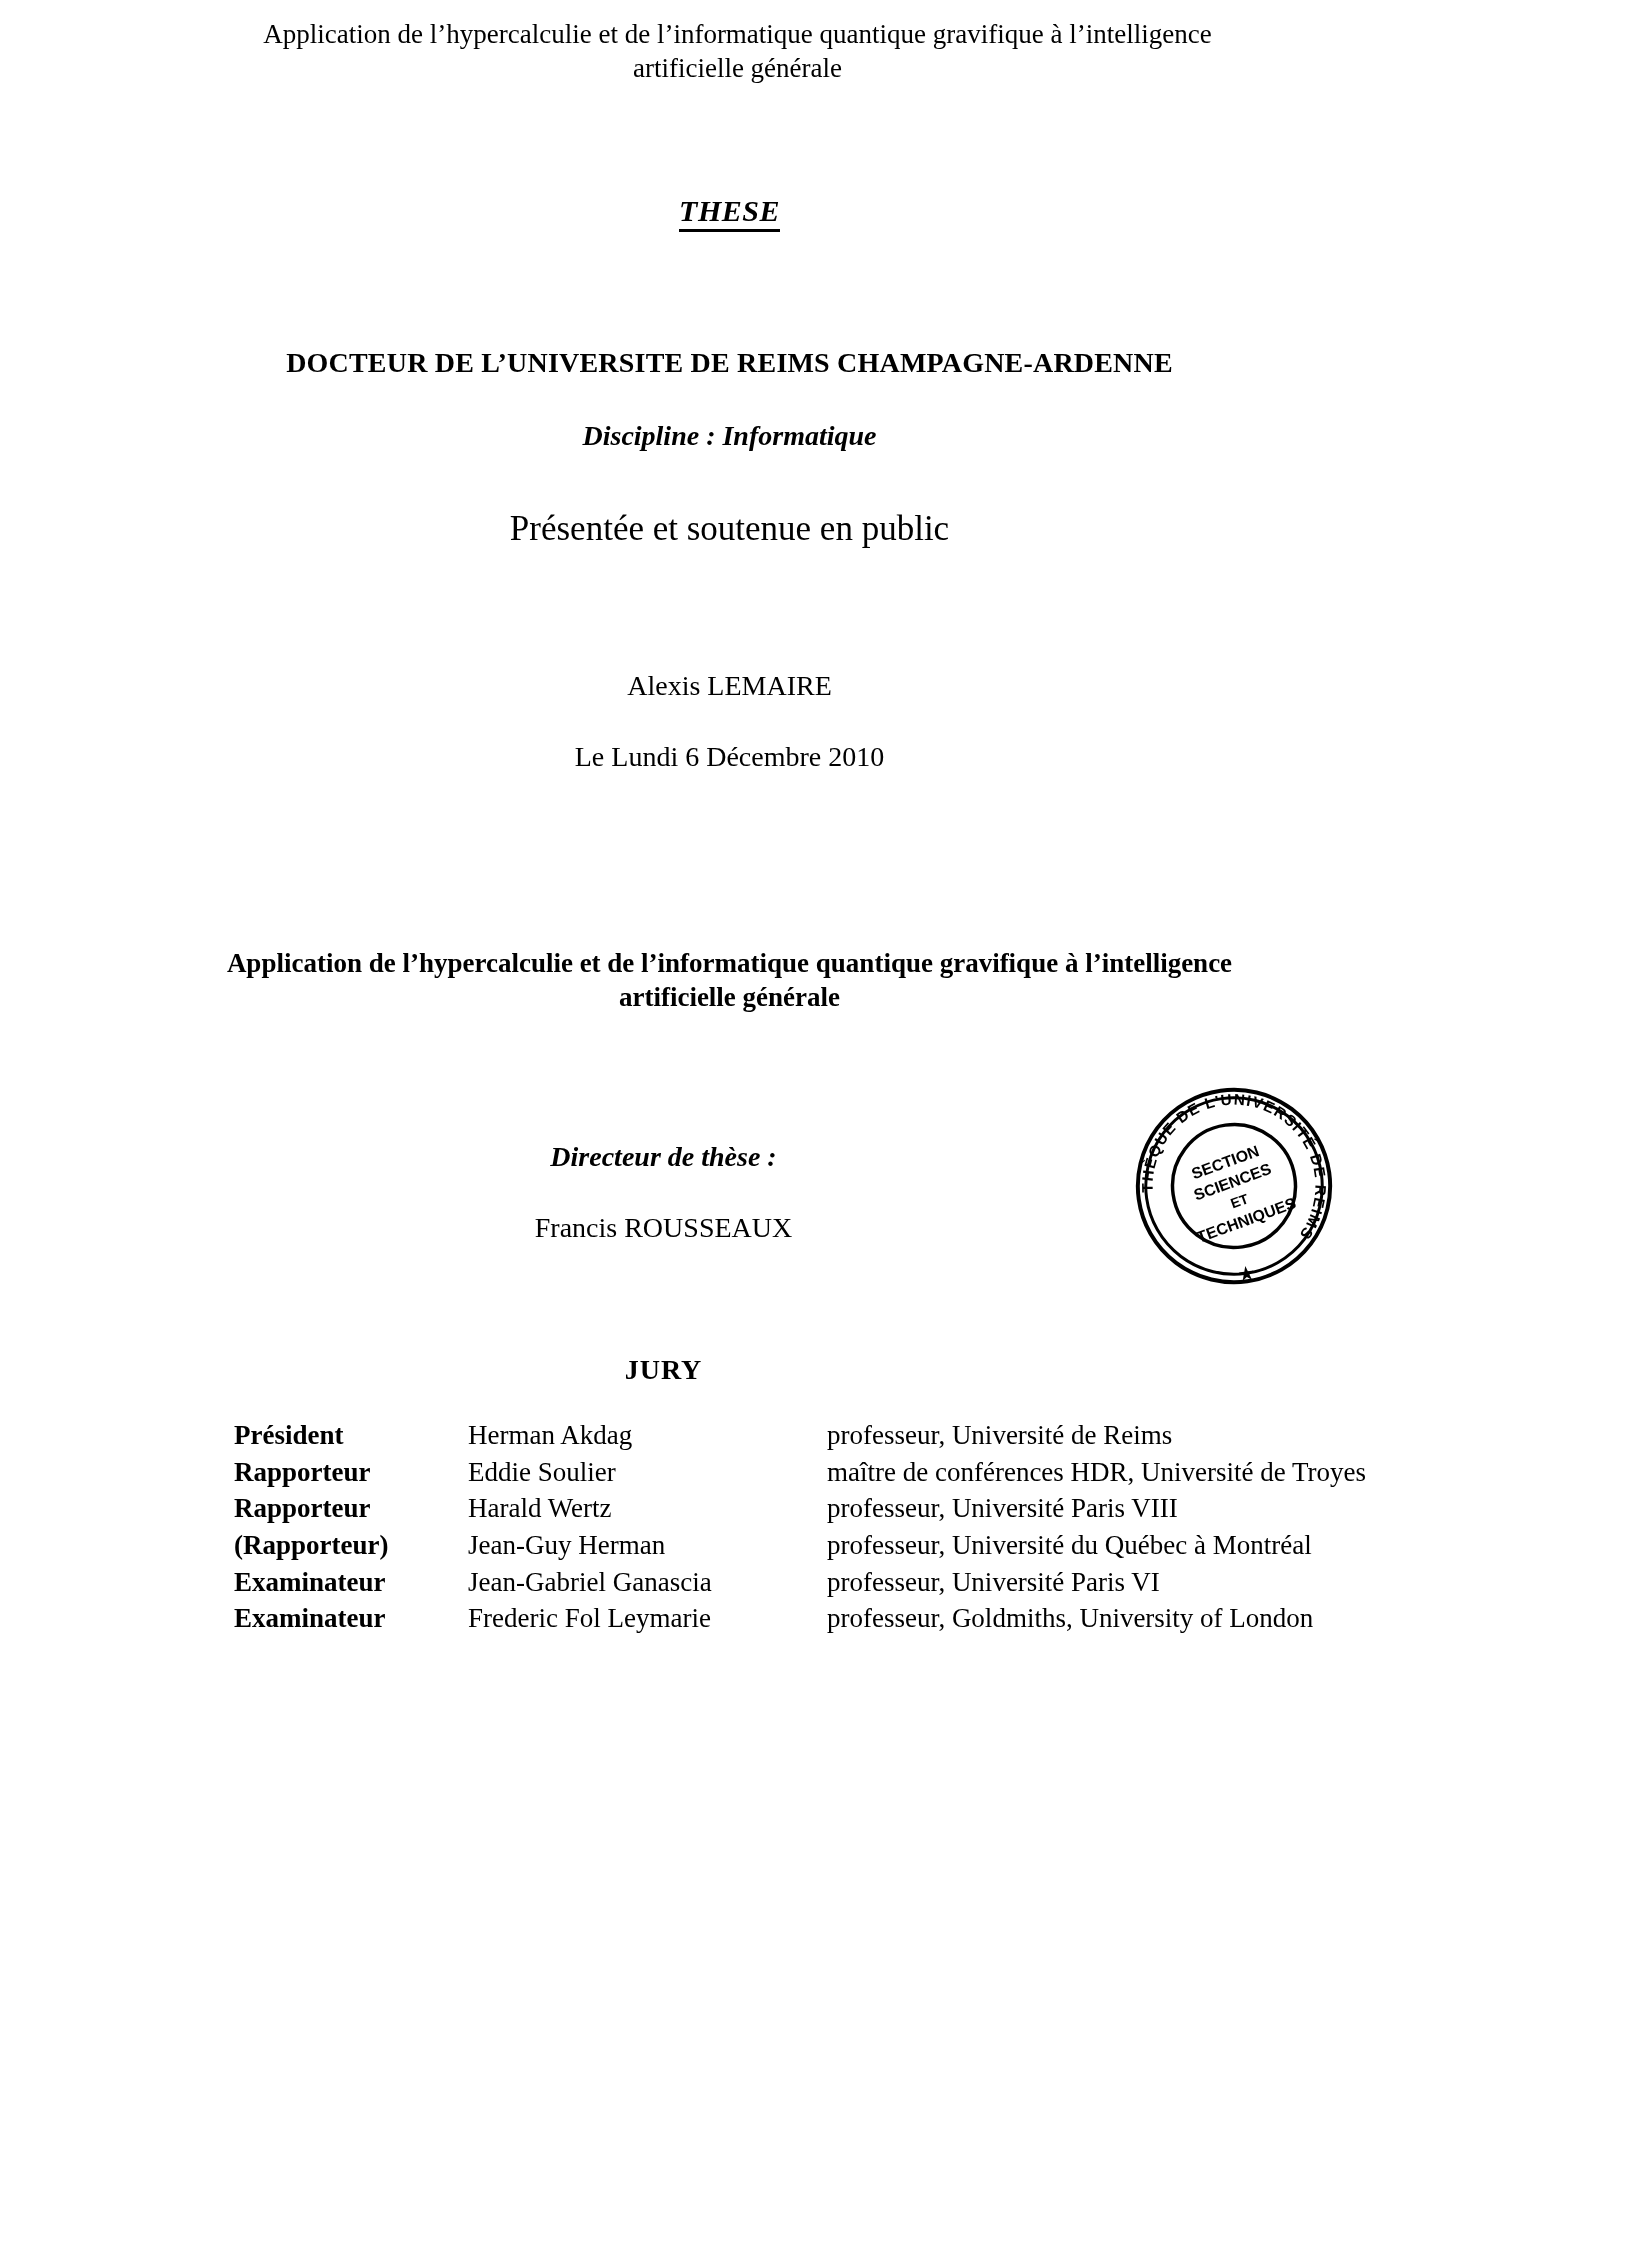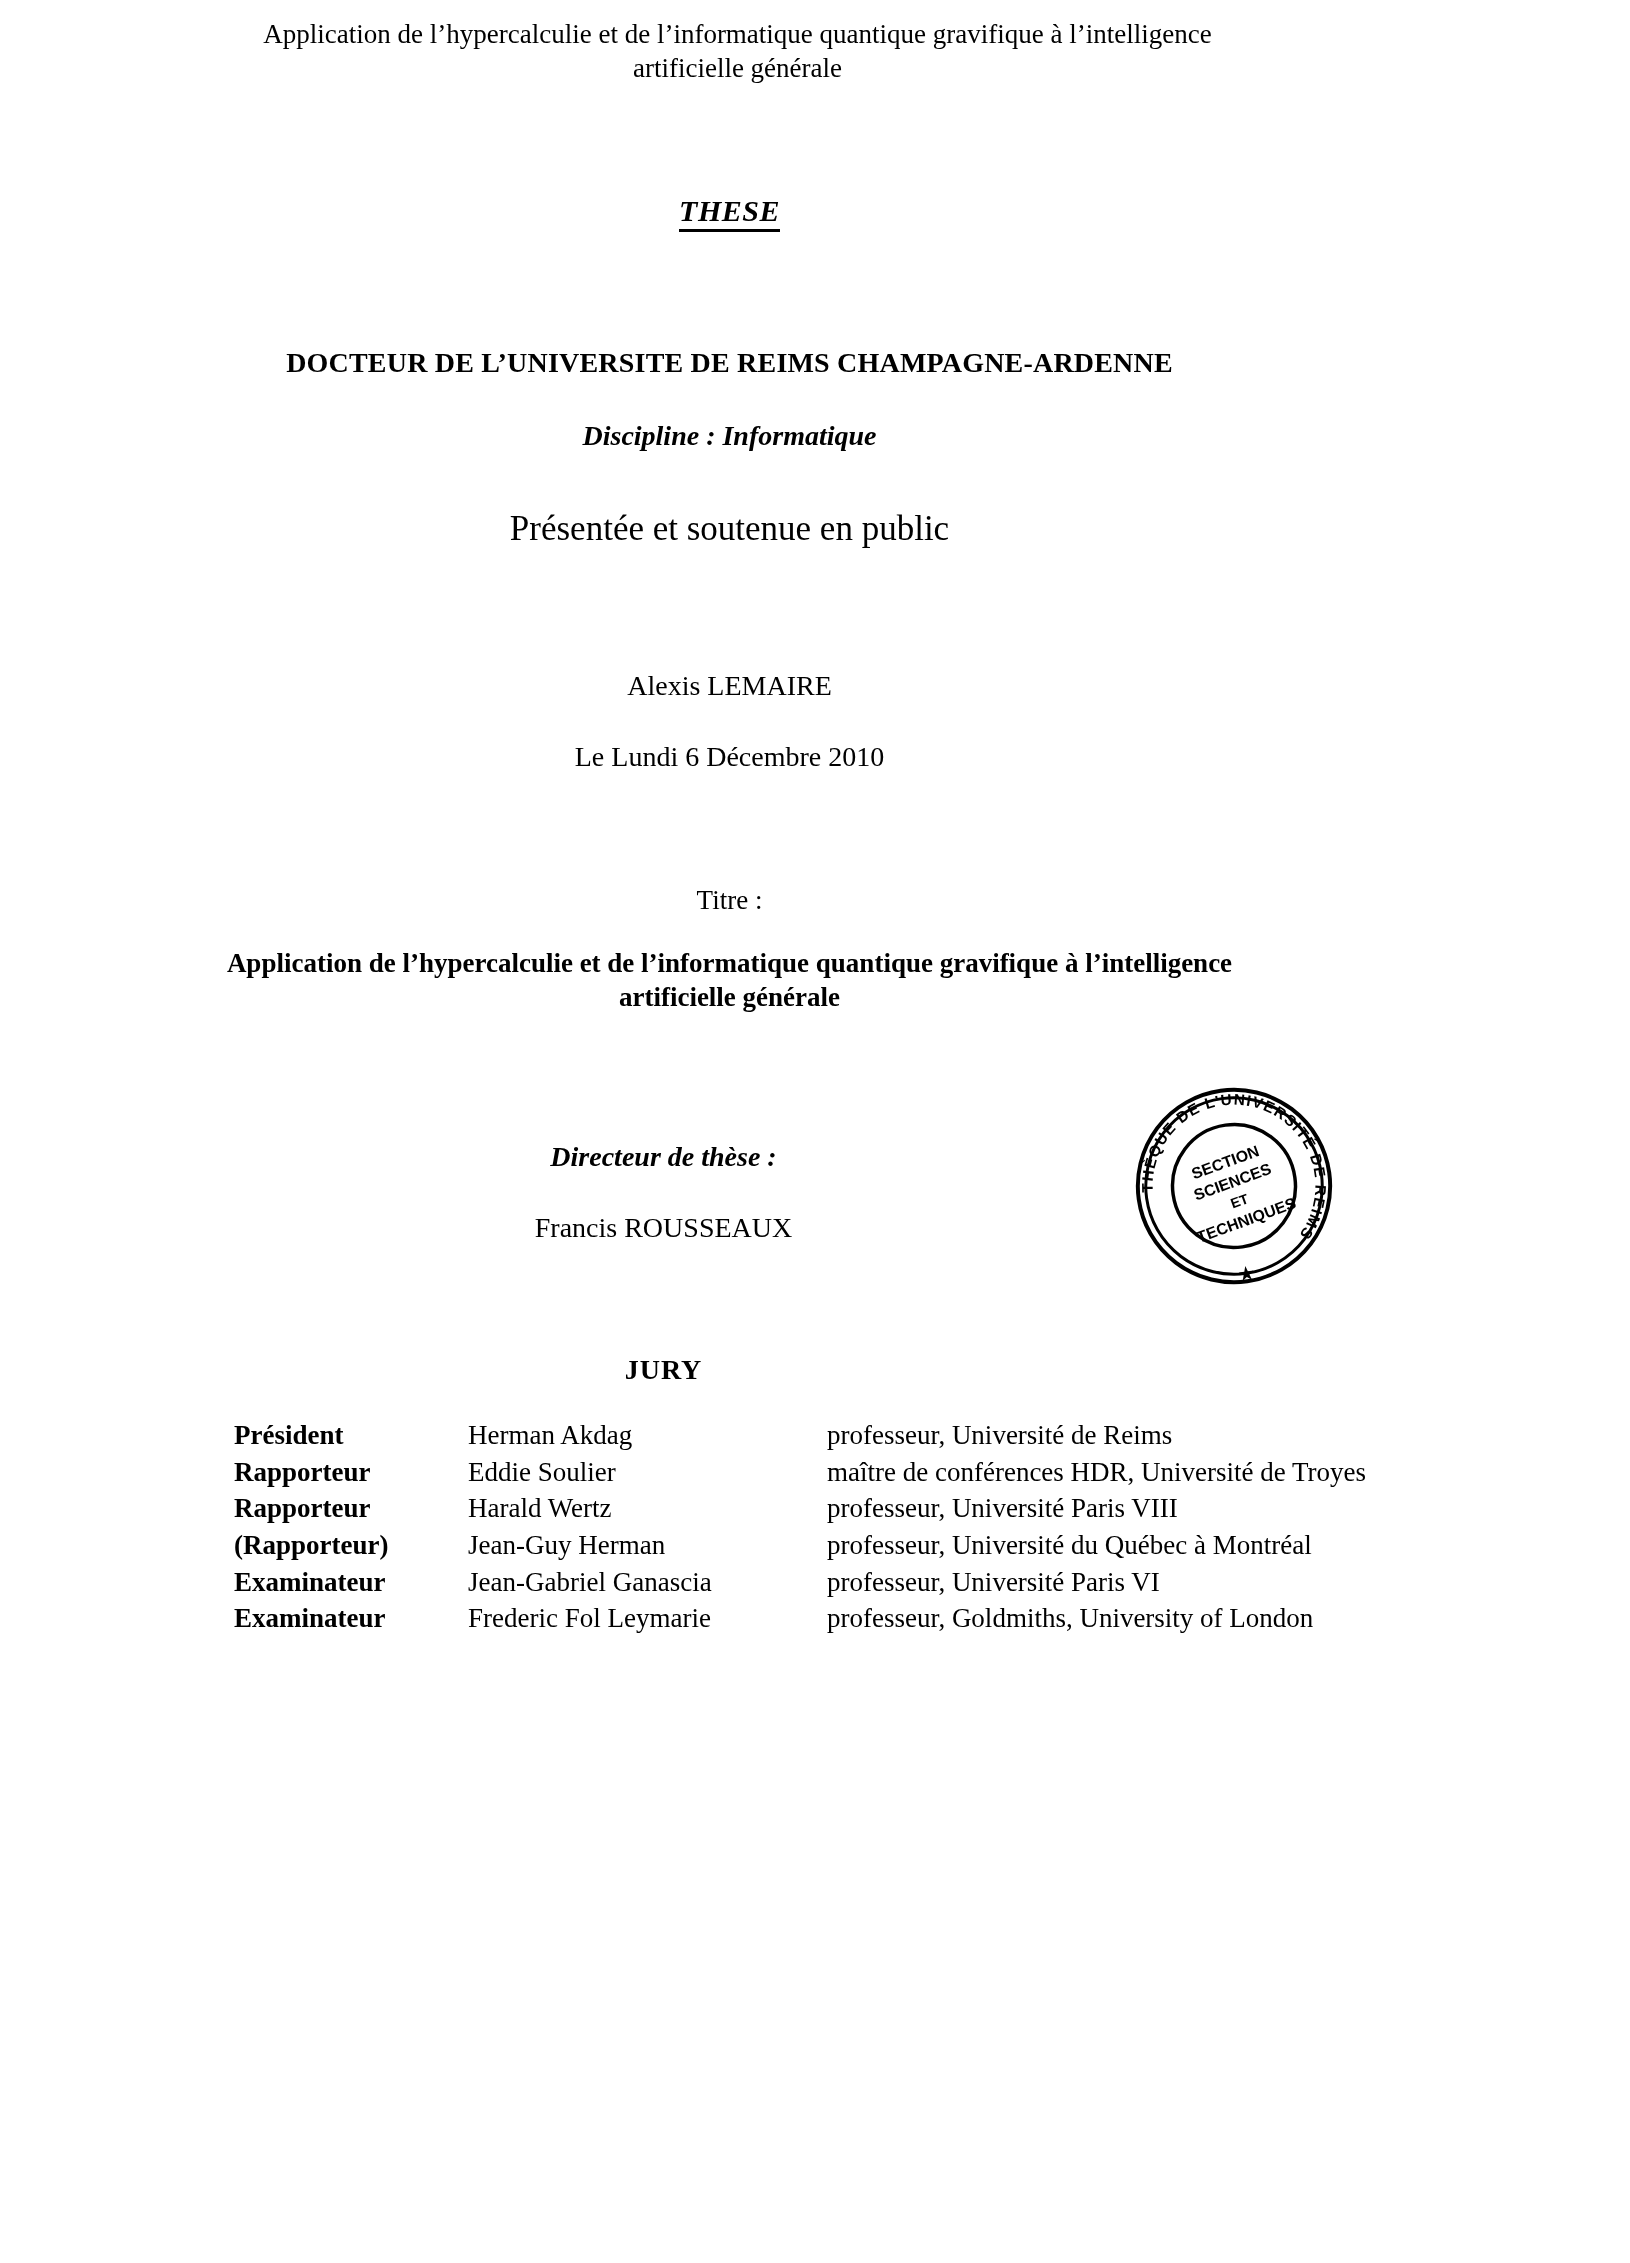--- a/index.html
+++ b/index.html
@@ -195,21 +195,20 @@
 
   <div class="center-block discipline">Discipline : Informatique</div>
 
   <div class="center-block presentee">Présentée et soutenue en public</div>
 
 
   <div class="center-block author">Alexis LEMAIRE</div>
 
   <div class="center-block date">Le Lundi 6 Décembre 2010</div>
 
-  <div class="center-block titre-label">Titre :</div>
 
   <div class="center-block title-repeat">
     <span class="t-line">Application de l’hypercalculie et de l’informatique quantique gravifique à l’intelligence</span>
     <span class="t-line">artificielle générale</span>
   </div>
 
   <div class="dir-block dir-label">Directeur de thèse :</div>
   <div class="dir-block dir-name">Francis ROUSSEAUX</div>
 
   <div class="stamp">

